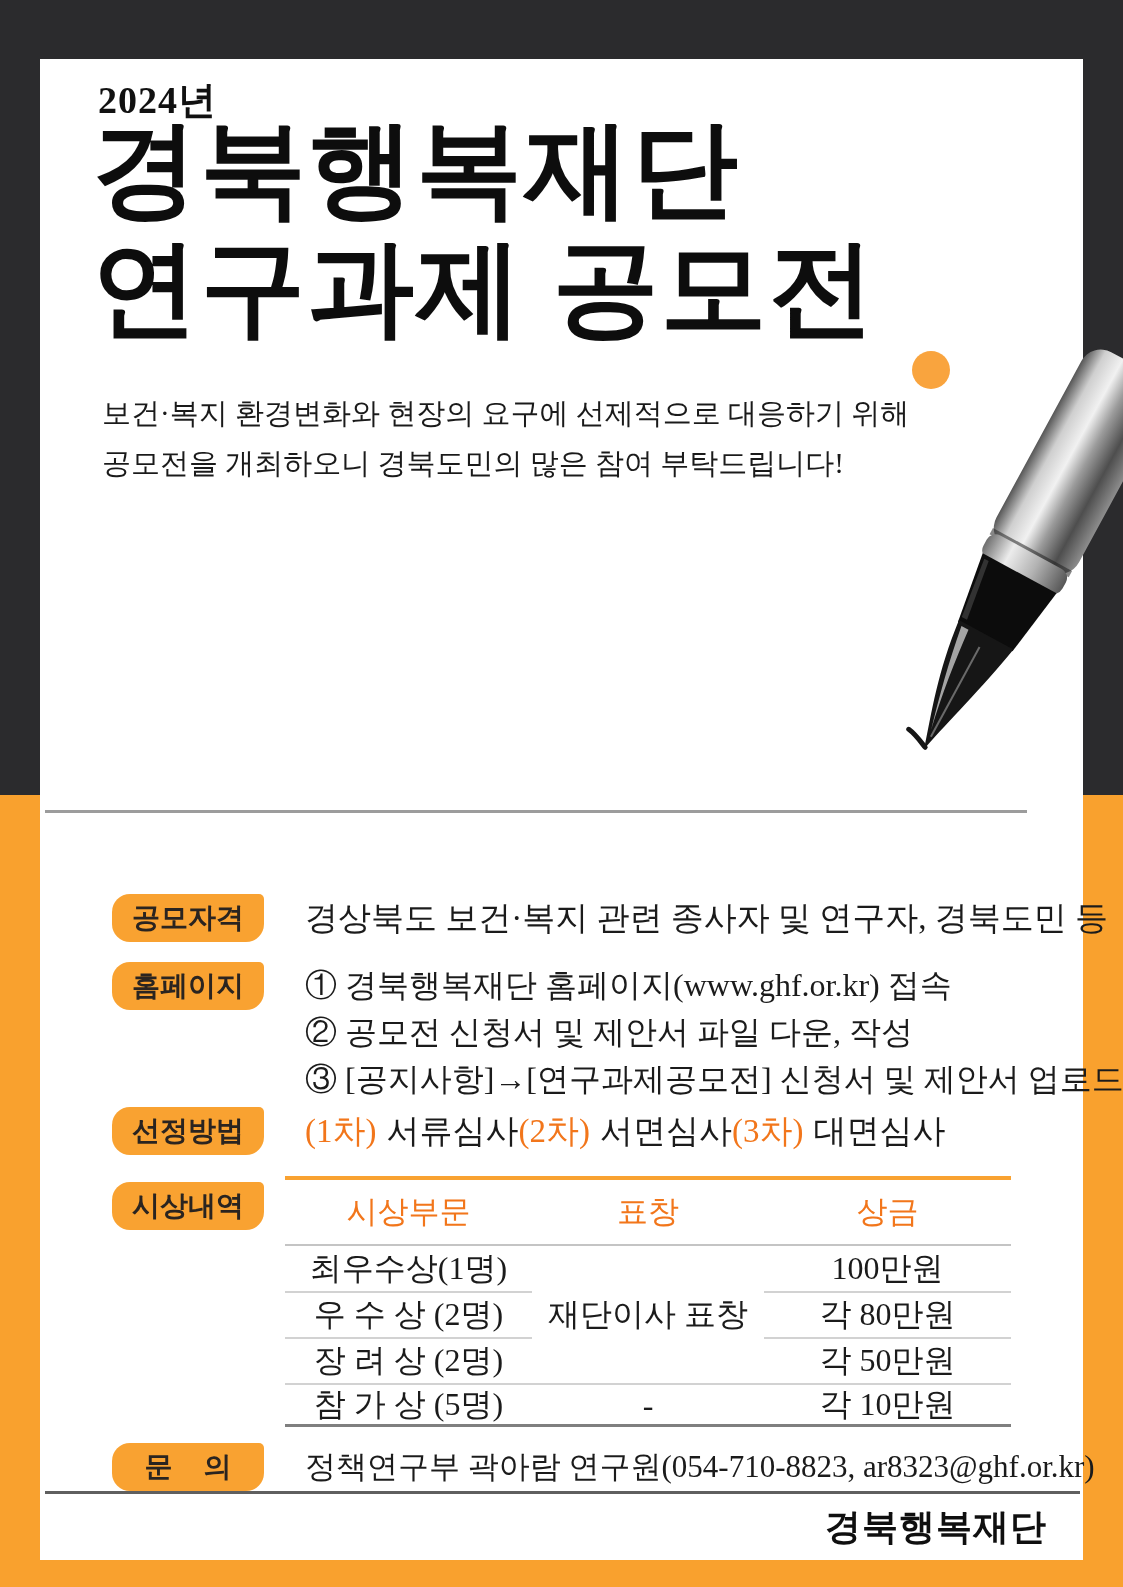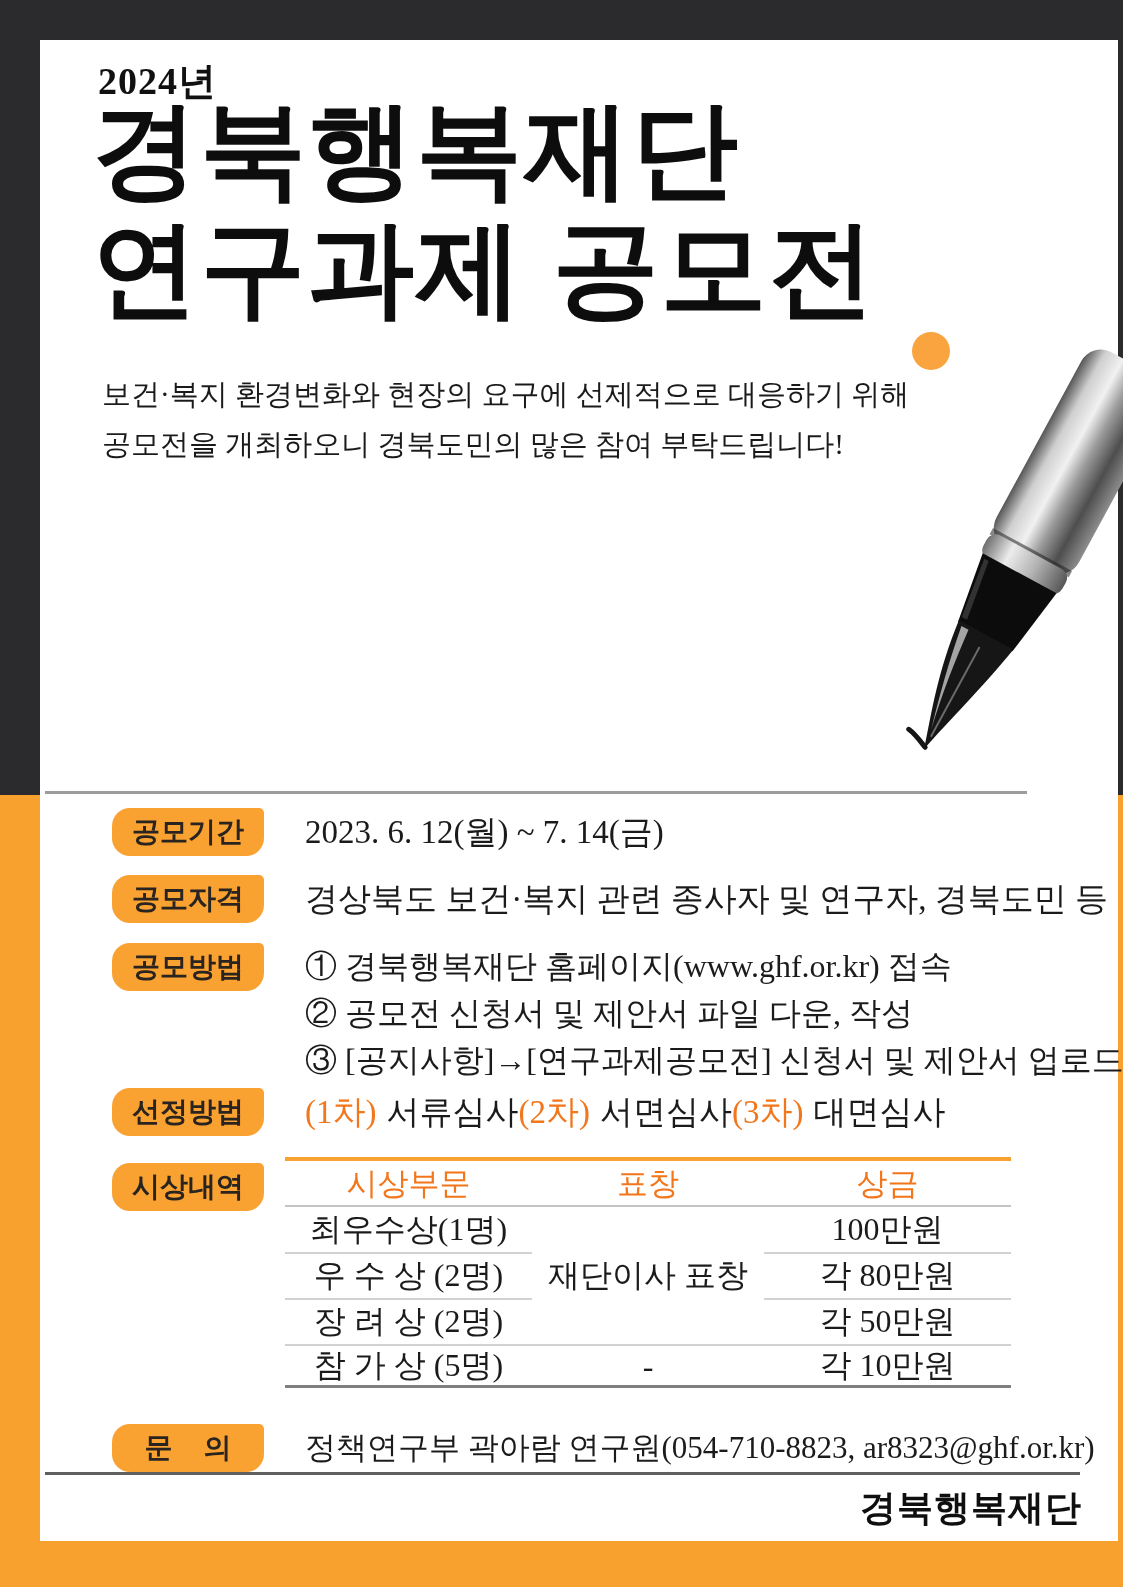--- a/index.html
+++ b/index.html
@@ -1,20 +1,20 @@
 <!DOCTYPE html>
 <html><head>
 <meta charset="utf-8">
 <style>
   html,body{margin:0;padding:0;}
   body{width:1123px;height:1587px;overflow:hidden;background:#2b2b2d;
        font-family:"Liberation Serif","DejaVu Serif",serif;}
   .poster{position:relative;width:1123px;height:1587px;background:#2b2b2d;overflow:hidden;}
   .orange-frame{position:absolute;left:0;top:795px;width:1123px;height:792px;background:#f9a12e;}
-  .card{position:absolute;left:40px;top:40px;width:1043px;height:1501px;background:#ffffff;z-index:1;padding-left:35px;}
+  .card{position:absolute;left:40px;top:59px;width:1043px;height:1501px;background:#ffffff;z-index:1;}
 
   .year{position:absolute;left:58px;top:16px;font-size:38px;font-weight:700;color:#111;letter-spacing:1px;}
   .title{position:absolute;left:52px;top:52px;font-size:106px;line-height:1.12;font-weight:700;
          color:#0d0d0d;letter-spacing:2px;white-space:nowrap;}
   .accent-dot{position:absolute;left:872px;top:292px;width:38px;height:38px;border-radius:50%;background:#f9a43e;}
   .subtitle{position:absolute;left:62px;top:330px;font-size:29px;line-height:1.72;color:#1a1a1a;white-space:nowrap;}
 
   .script-tagline{position:absolute;left:48px;top:656px;font-size:60px;font-style:italic;
          font-family:"DejaVu Serif","Liberation Serif",serif;color:#151515;letter-spacing:10px;
          word-spacing:34px;white-space:nowrap;z-index:3;}
@@ -29,21 +29,21 @@
          color:#2a2420;white-space:pre;}
   .row-value{font-size:33px;color:#1b1b1b;line-height:48px;white-space:nowrap;}
   .method-lines div{font-size:32px;color:#1b1b1b;line-height:47px;white-space:nowrap;}
   .selection-steps{display:flex;line-height:48px;font-size:33px;white-space:nowrap;}
   .selection-steps .step{display:flex;gap:10px;}
   .stage{color:#f2761b;}
   .step-name{color:#1b1b1b;}
 
   .awards-table{position:absolute;left:245px;top:1117px;width:726px;z-index:2;}
   .aw-topline{height:4px;background:#f9a231;}
-  .aw-header{height:44px;display:flex;align-items:flex-end;}
+  .aw-header{height:64px;display:flex;align-items:center;}
   .aw-header span{font-size:31px;color:#f2761b;text-align:center;}
   .aw-underline{height:2px;background:#c4c4c4;}
   .col1{width:34%;} .col2{width:32%;} .col3{width:34%;}
   .aw-body{position:relative;height:181px;font-size:32px;color:#1b1b1b;}
   .aw-row{display:flex;align-items:center;height:46px;}
   .aw-row.last{height:42px;}
   .aw-cell{text-align:center;white-space:pre;}
   .sep{position:absolute;height:2px;background:#d2d2d2;}
   .sep.full{left:0;width:100%;}
   .sep.l{left:0;width:34%;}
@@ -72,32 +72,28 @@
     </div>
     <div class="accent-dot"></div>
 
     <div class="subtitle">
       <div>보건·복지 환경변화와 현장의 요구에 선제적으로 대응하기 위해</div>
       <div>공모전을 개최하오니 경북도민의 많은 참여 부탁드립니다!</div>
     </div>
 
     <div class="mid-divider"></div>
 
-    <div class="info-row" style="top:768px;">
-      <div class="badge">공모기간</div>
-      <div class="row-value">2023. 6. 12(월) ~ 7. 14(금)</div>
-    </div>
 
     <div class="info-row" style="top:835px;">
       <div class="badge">공모자격</div>
       <div class="row-value">경상북도 보건·복지 관련 종사자 및 연구자, 경북도민 등</div>
     </div>
 
     <div class="info-row" style="top:903px;">
-      <div class="badge">공모방법</div>
+      <div class="badge">홈페이지</div>
       <div class="method-lines">
         <div>① 경북행복재단 홈페이지(www.ghf.or.kr) 접속</div>
         <div>② 공모전 신청서 및 제안서 파일 다운, 작성</div>
         <div>③ [공지사항]→[연구과제공모전] 신청서 및 제안서 업로드</div>
       </div>
     </div>
 
     <div class="info-row" style="top:1048px;">
       <div class="badge">선정방법</div>
       <div class="selection-steps">

